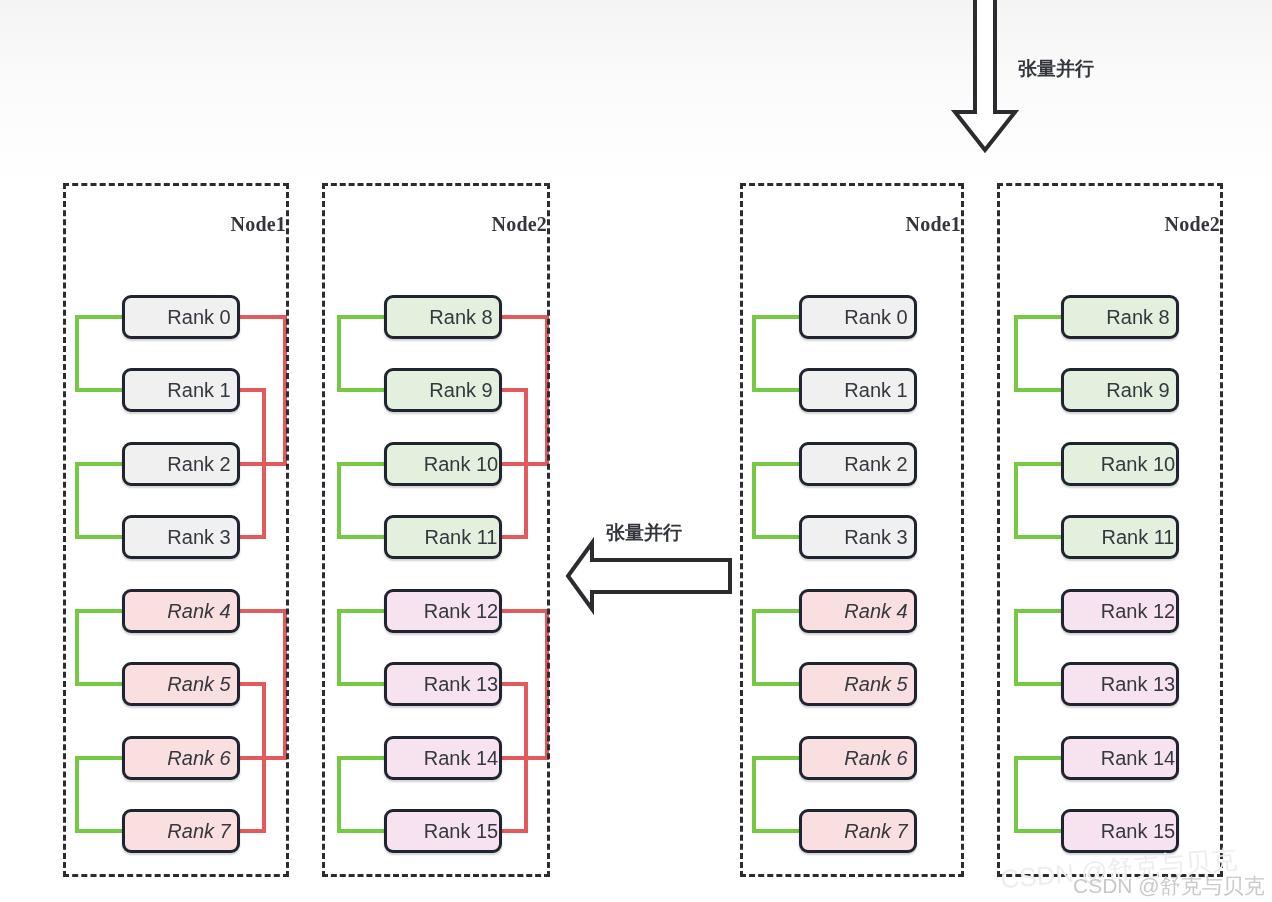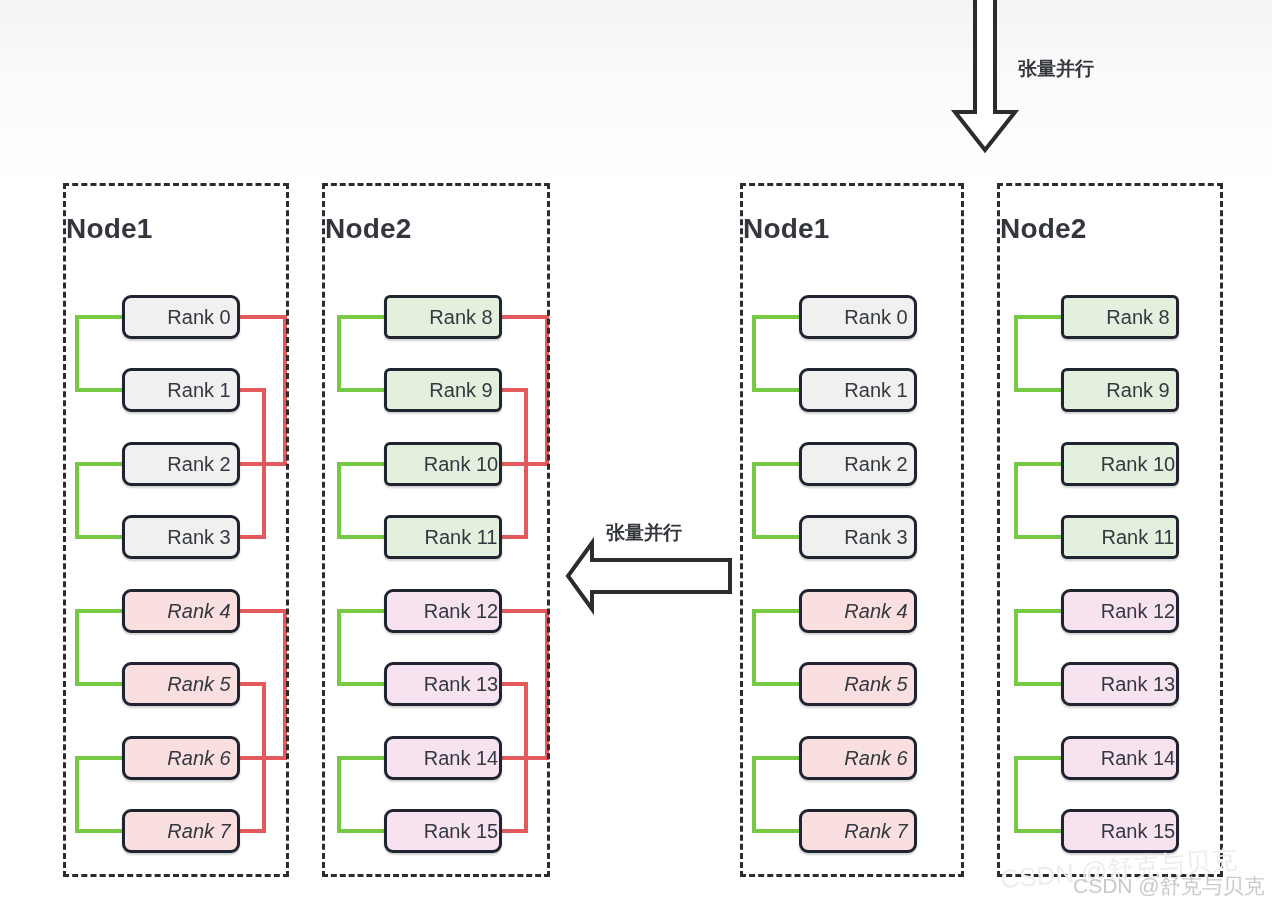--- a/index.html
+++ b/index.html
@@ -26,46 +26,47 @@
   
   .node-panel {
     position: absolute;
     border: 3px dashed #2b2b30;
     box-sizing: border-box;
     background: transparent;
   }
   .node-title {
     position: absolute;
     width: 100%;
-    text-align: left;
-    font-size: 28px;
+    text-align: right;
+    font-size: 20px;
     font-weight: bold;
     color: #33363d;
     letter-spacing: 0.2px;
+    font-family: Liberation Serif, serif;
   }
 
   
   .rank-box {
     position: absolute;
     width: 118px;
     height: 44px;
     box-sizing: border-box;
     border: 3px solid #1f2430;
     border-radius: 9px;
     display: flex;
     align-items: center;
     justify-content: center;
     font-size: 20px;
     color: #34383f;
     background: #f0f0f0;
     box-shadow: 0 2px 2px rgba(0,0,0,0.18);
     padding-left: 36px;
   }
   .rank-box.grey  { background: #f0f0f0; }
-  .rank-box.green { background: #e3f0de; border-radius: 6px; }
+  .rank-box.green { background: #e3f0de; }
   .rank-box.pink  { background: #f9dfdf; font-style: italic; }
   .rank-box.lav   { background: #f7e2f0; }
 
   
   .arrow-label {
     position: absolute;
     font-size: 19px;
     font-weight: bold;
     color: #33363d;
     white-space: nowrap;

